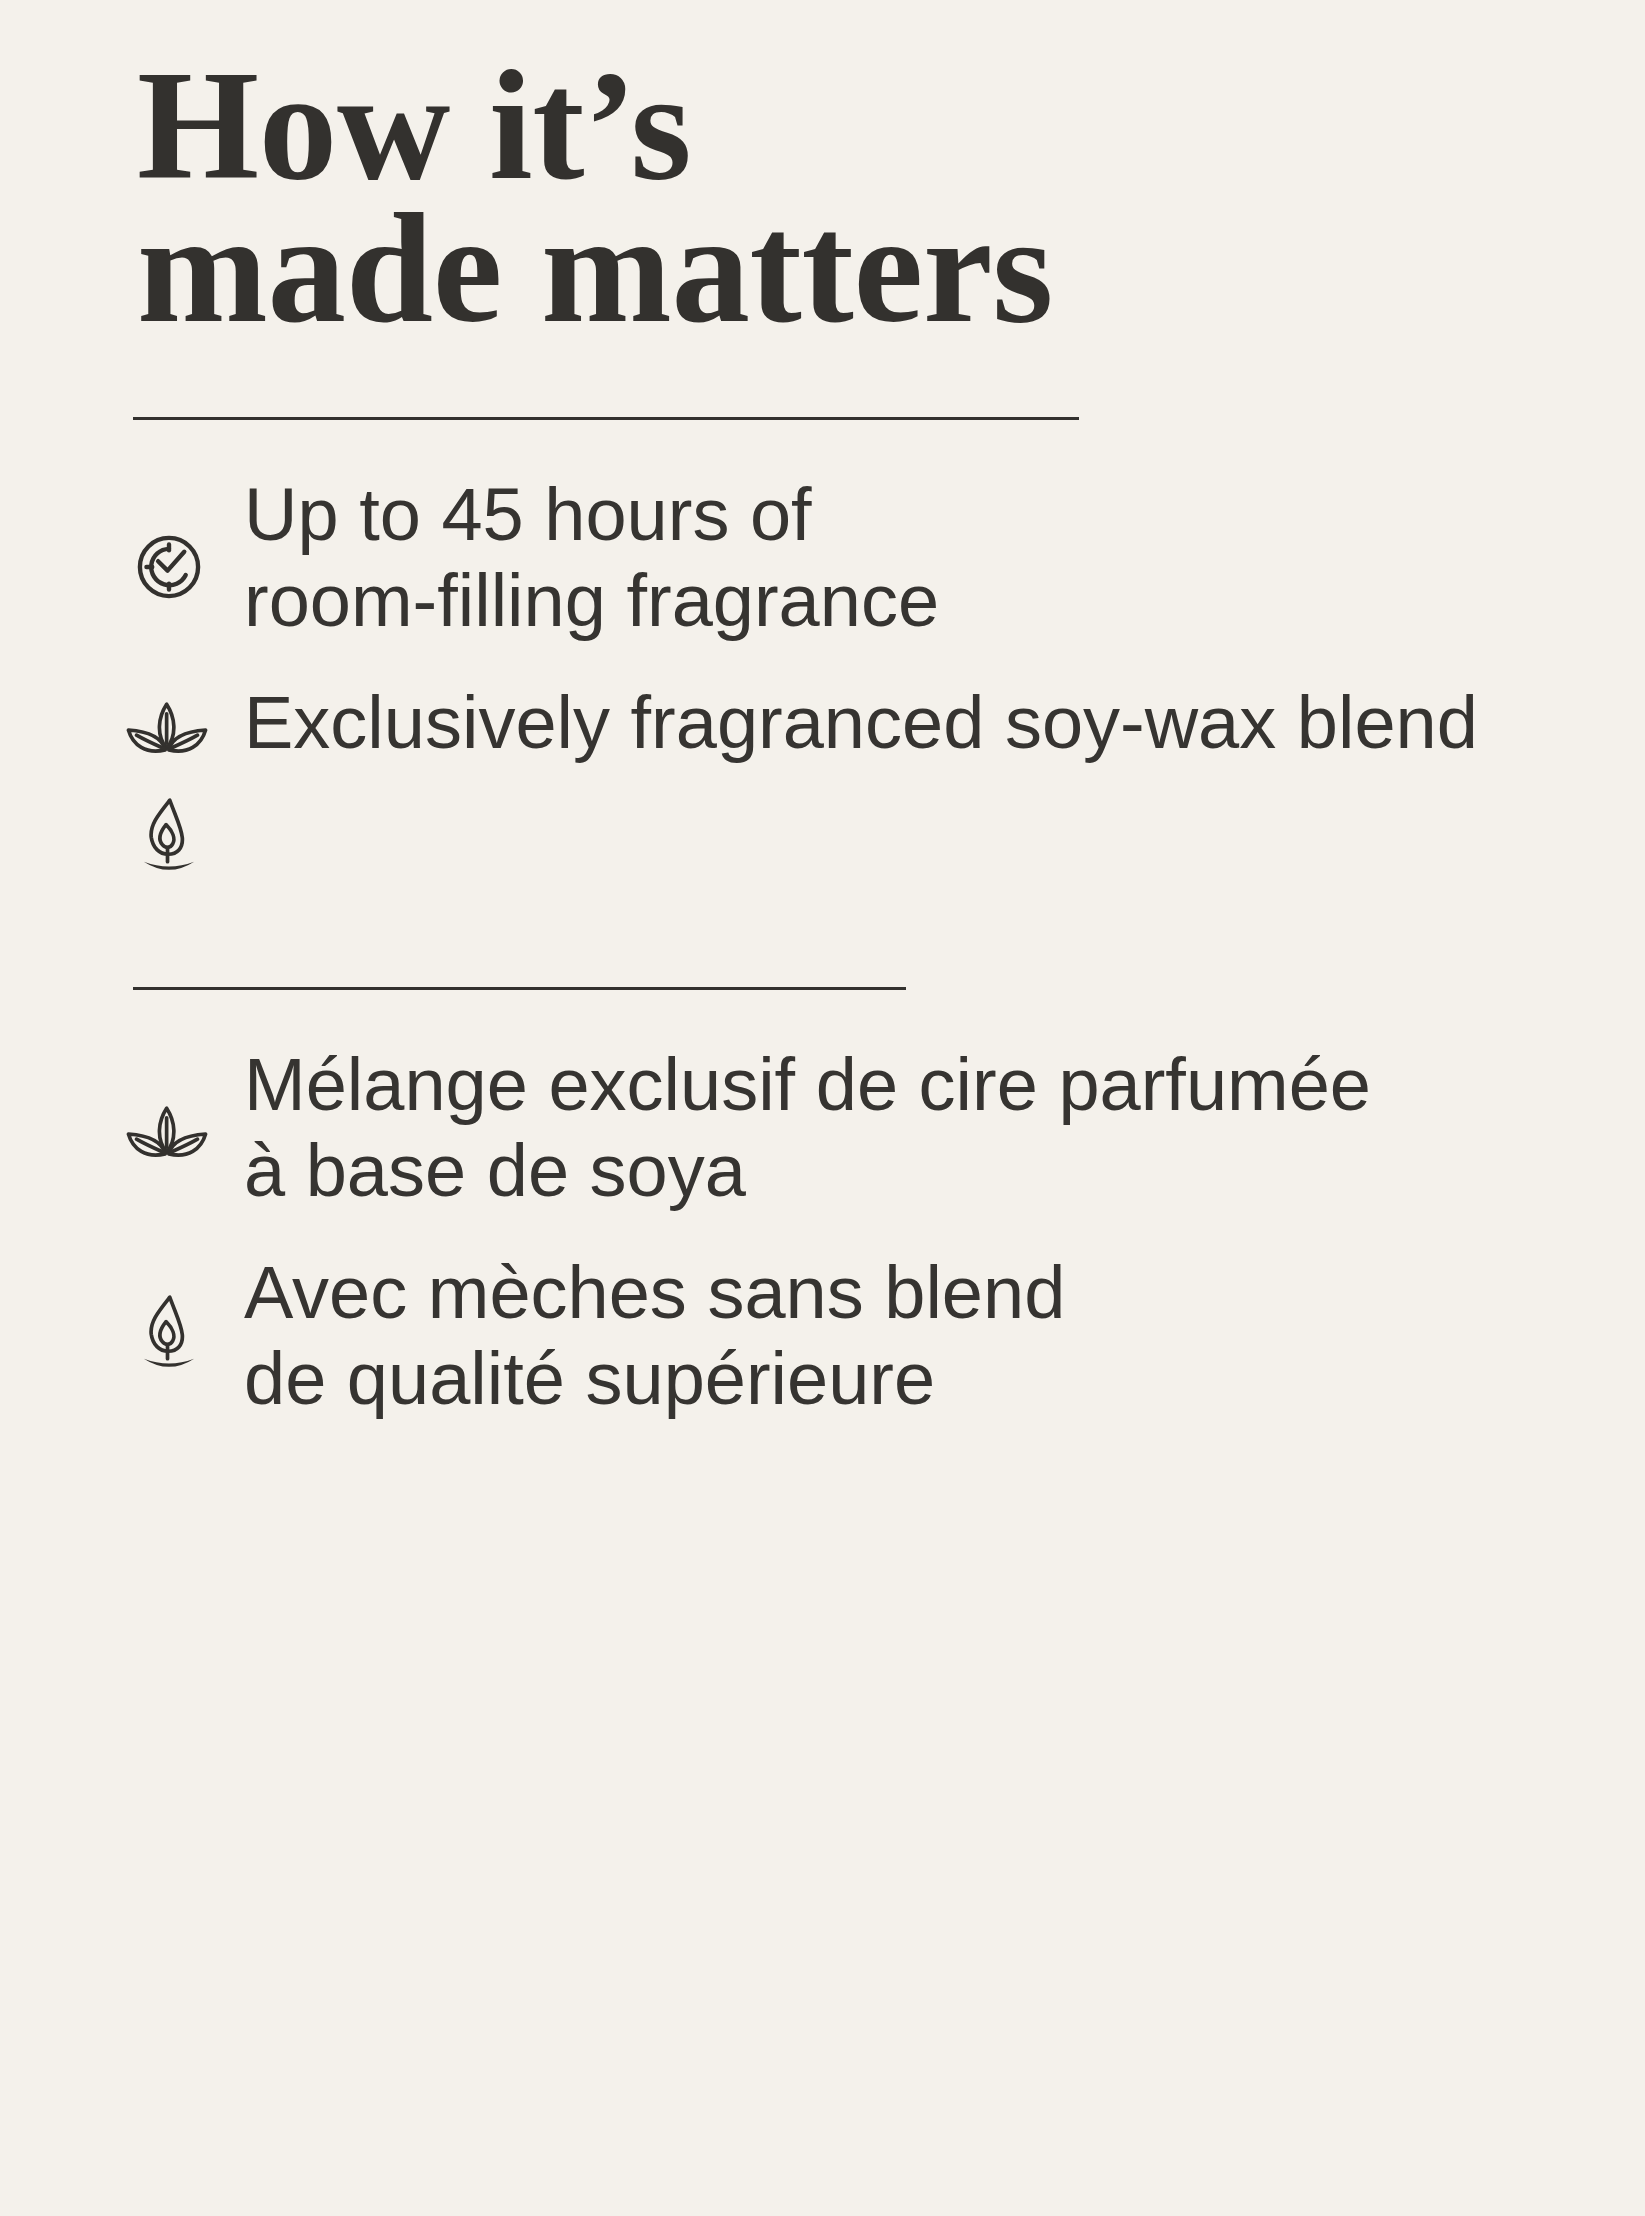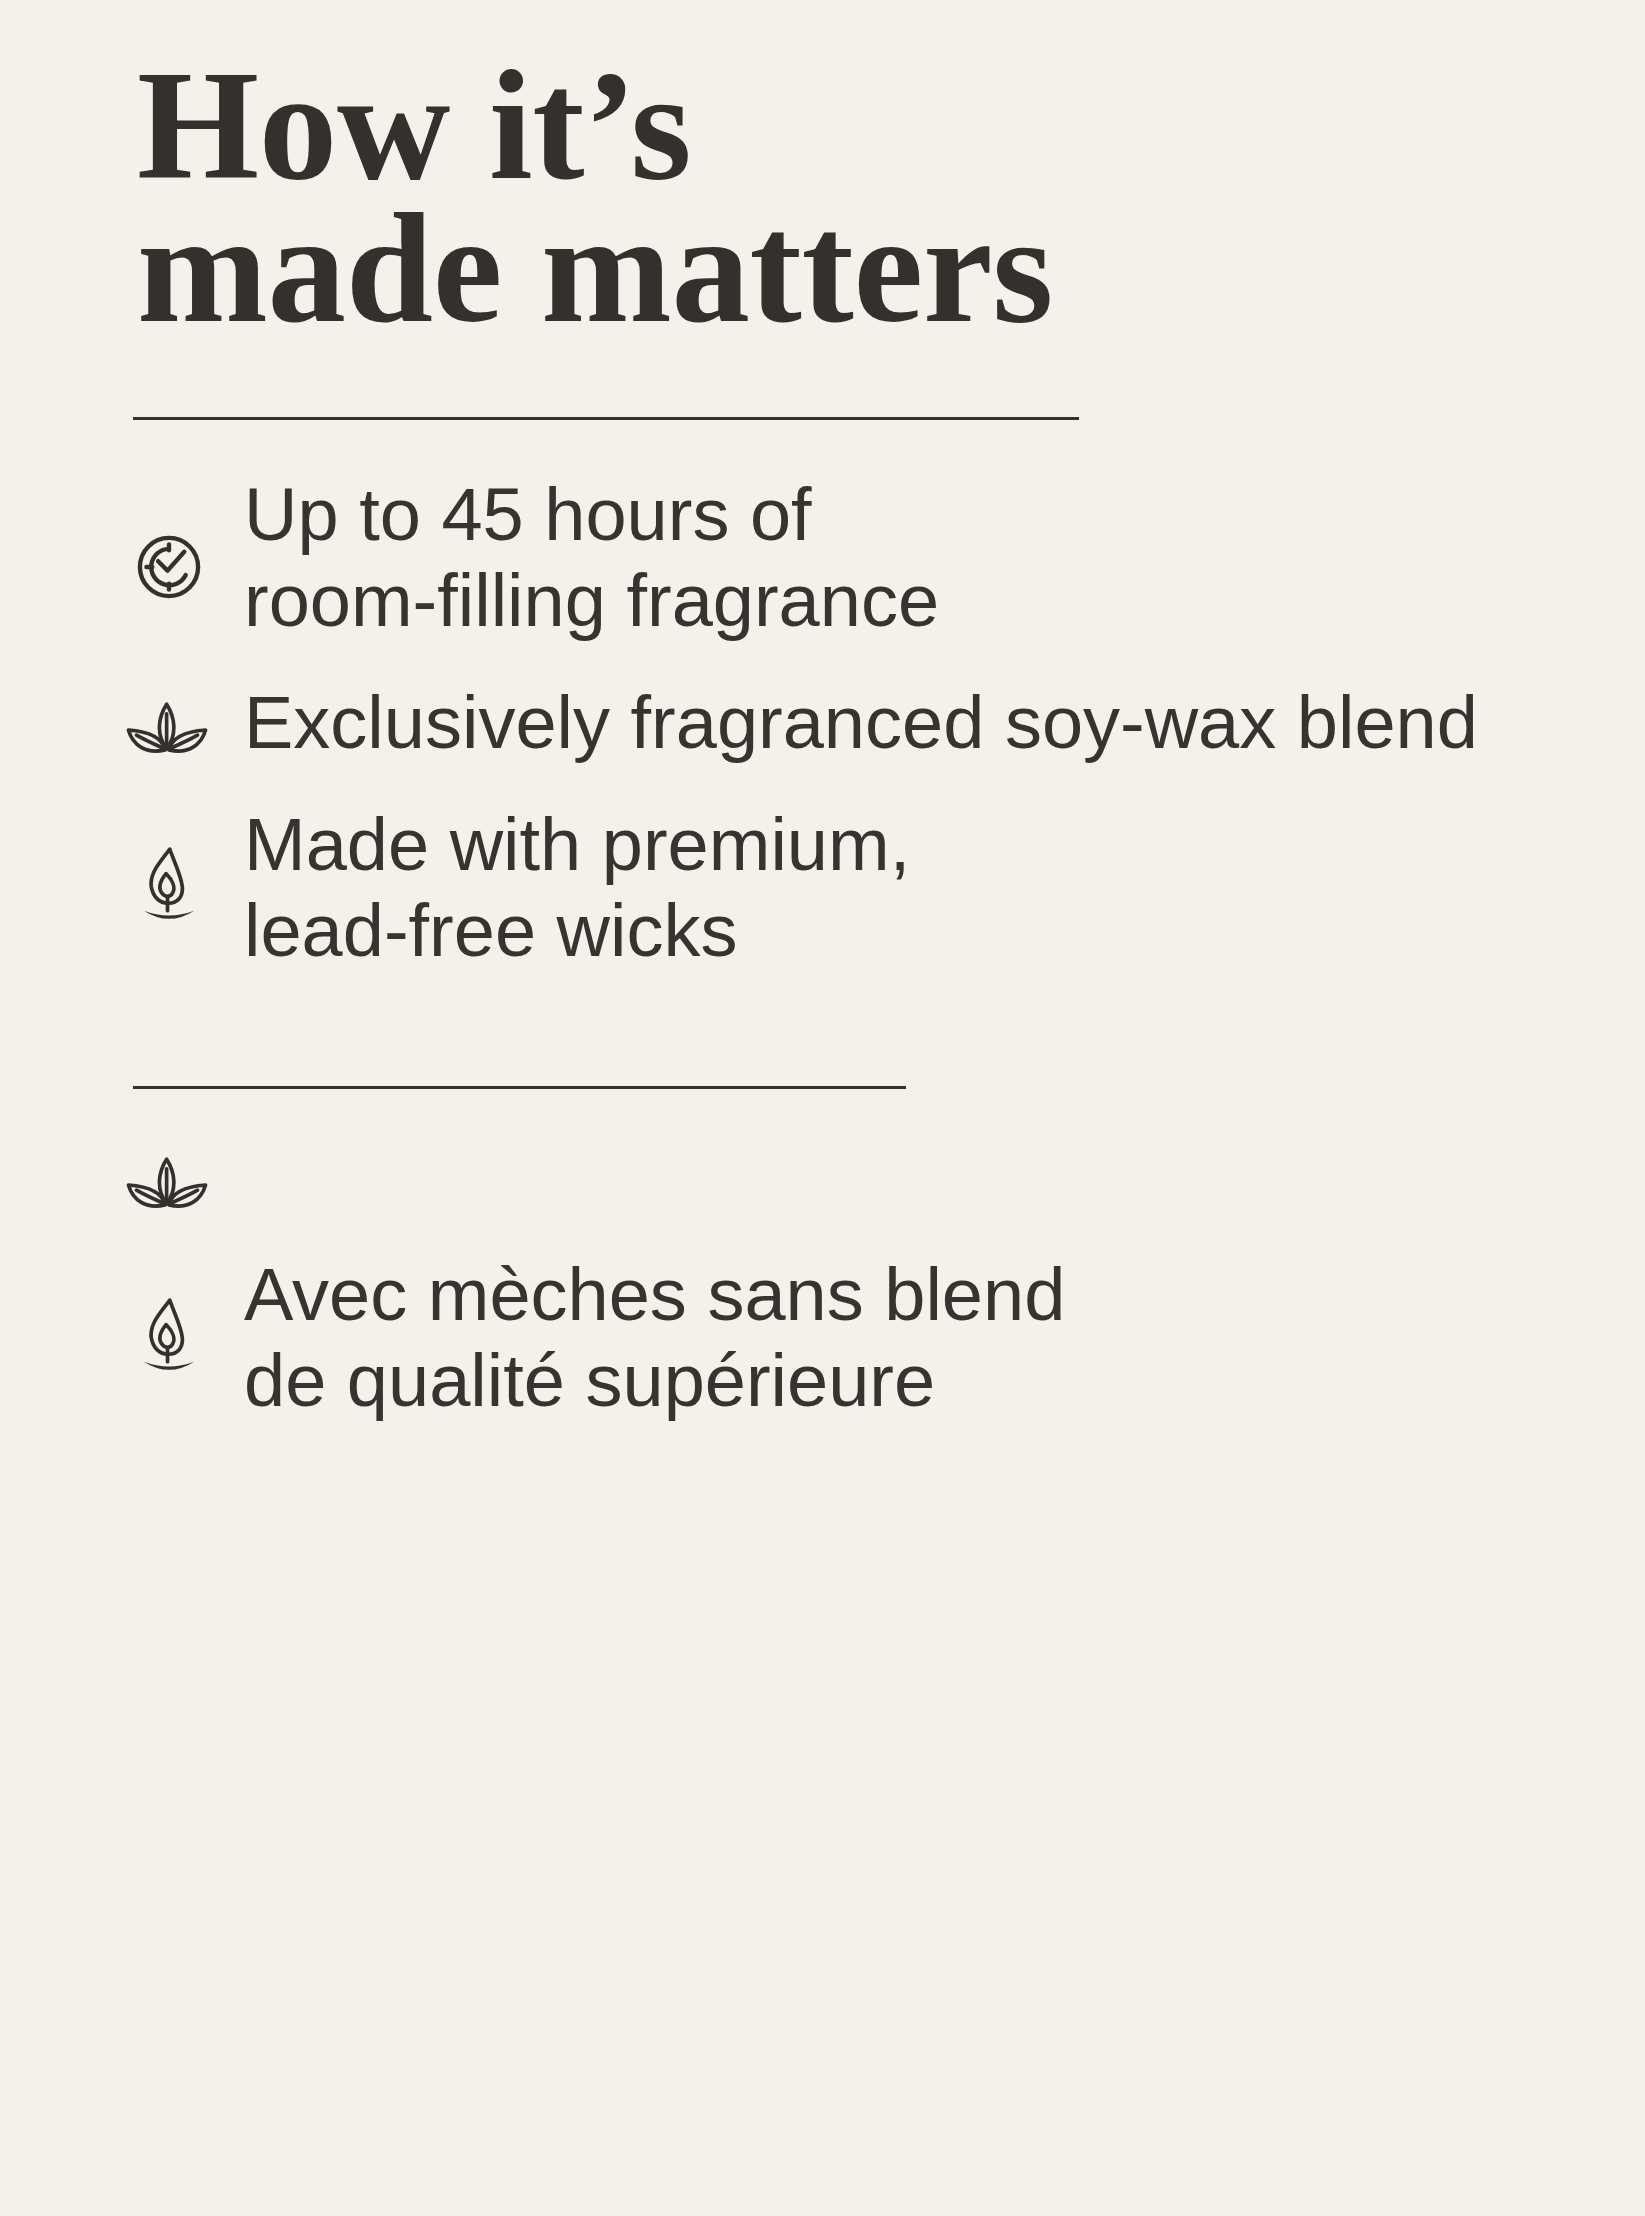--- a/index.html
+++ b/index.html
@@ -124,37 +124,37 @@
           <div>Exclusively fragranced soy-wax blend</div>
           <div></div>
         </div>
       </li>
       <li>
         <span class="icon-col">
           <svg class="flame" width="64" height="77" viewBox="0 0 86 104">
               <use href="#sym-flame"></use>
             </svg>
         </span>
-        <div class="ftext">
-          <div>Made with premium,</div>
-          <div>lead-free wicks</div>
-        </div>
       </li>
     </ul>
   </section>
 
   <section class="section-fr">
     <div class="rule rule-fr"></div>
     <ul class="features">
       <li>
         <span class="icon-col">
           <svg class="leaf" width="86" height="59" viewBox="0 0 117 80">
               <use href="#sym-leaf"></use>
             </svg>
         </span>
+        <div class="ftext">
+          <div>Mélange exclusif de cire parfumée</div>
+          <div>à base de soya</div>
+        </div>
       </li>
       <li>
         <span class="icon-col">
           <svg class="flame" width="64" height="77" viewBox="0 0 86 104">
               <use href="#sym-flame"></use>
             </svg>
         </span>
         <div class="ftext">
           <div>Avec mèches sans blend</div>
           <div>de qualité supérieure</div>

